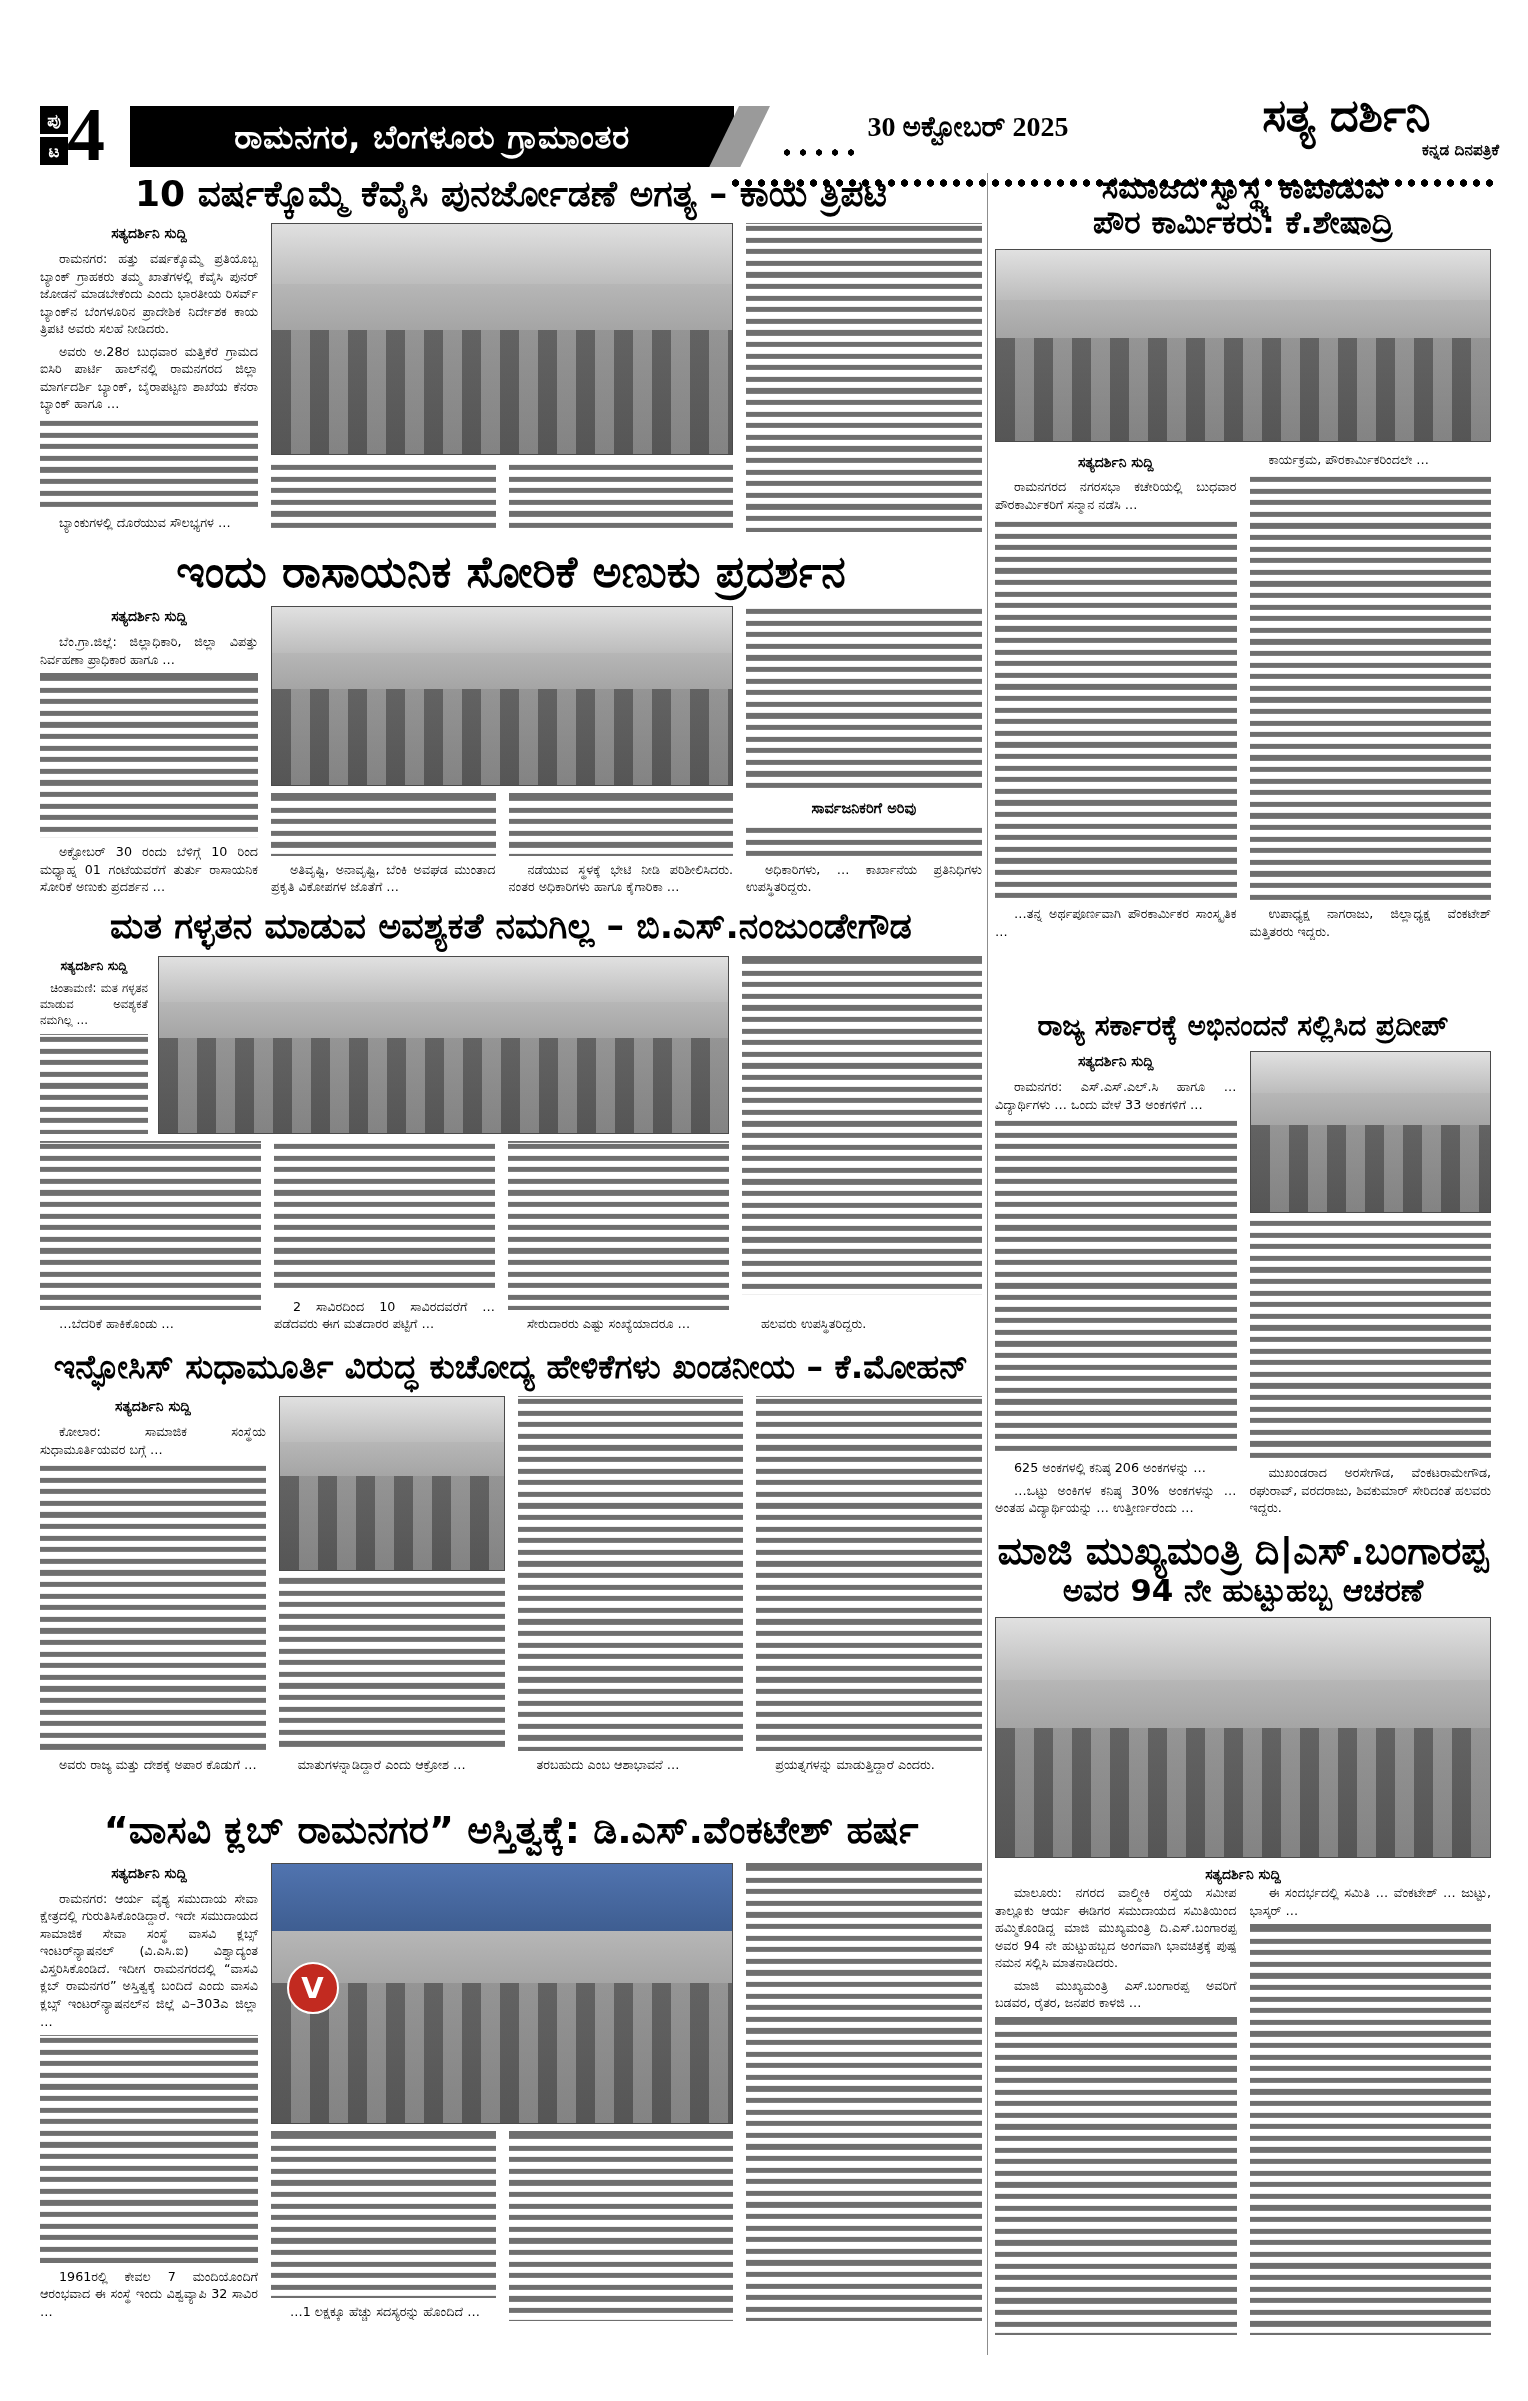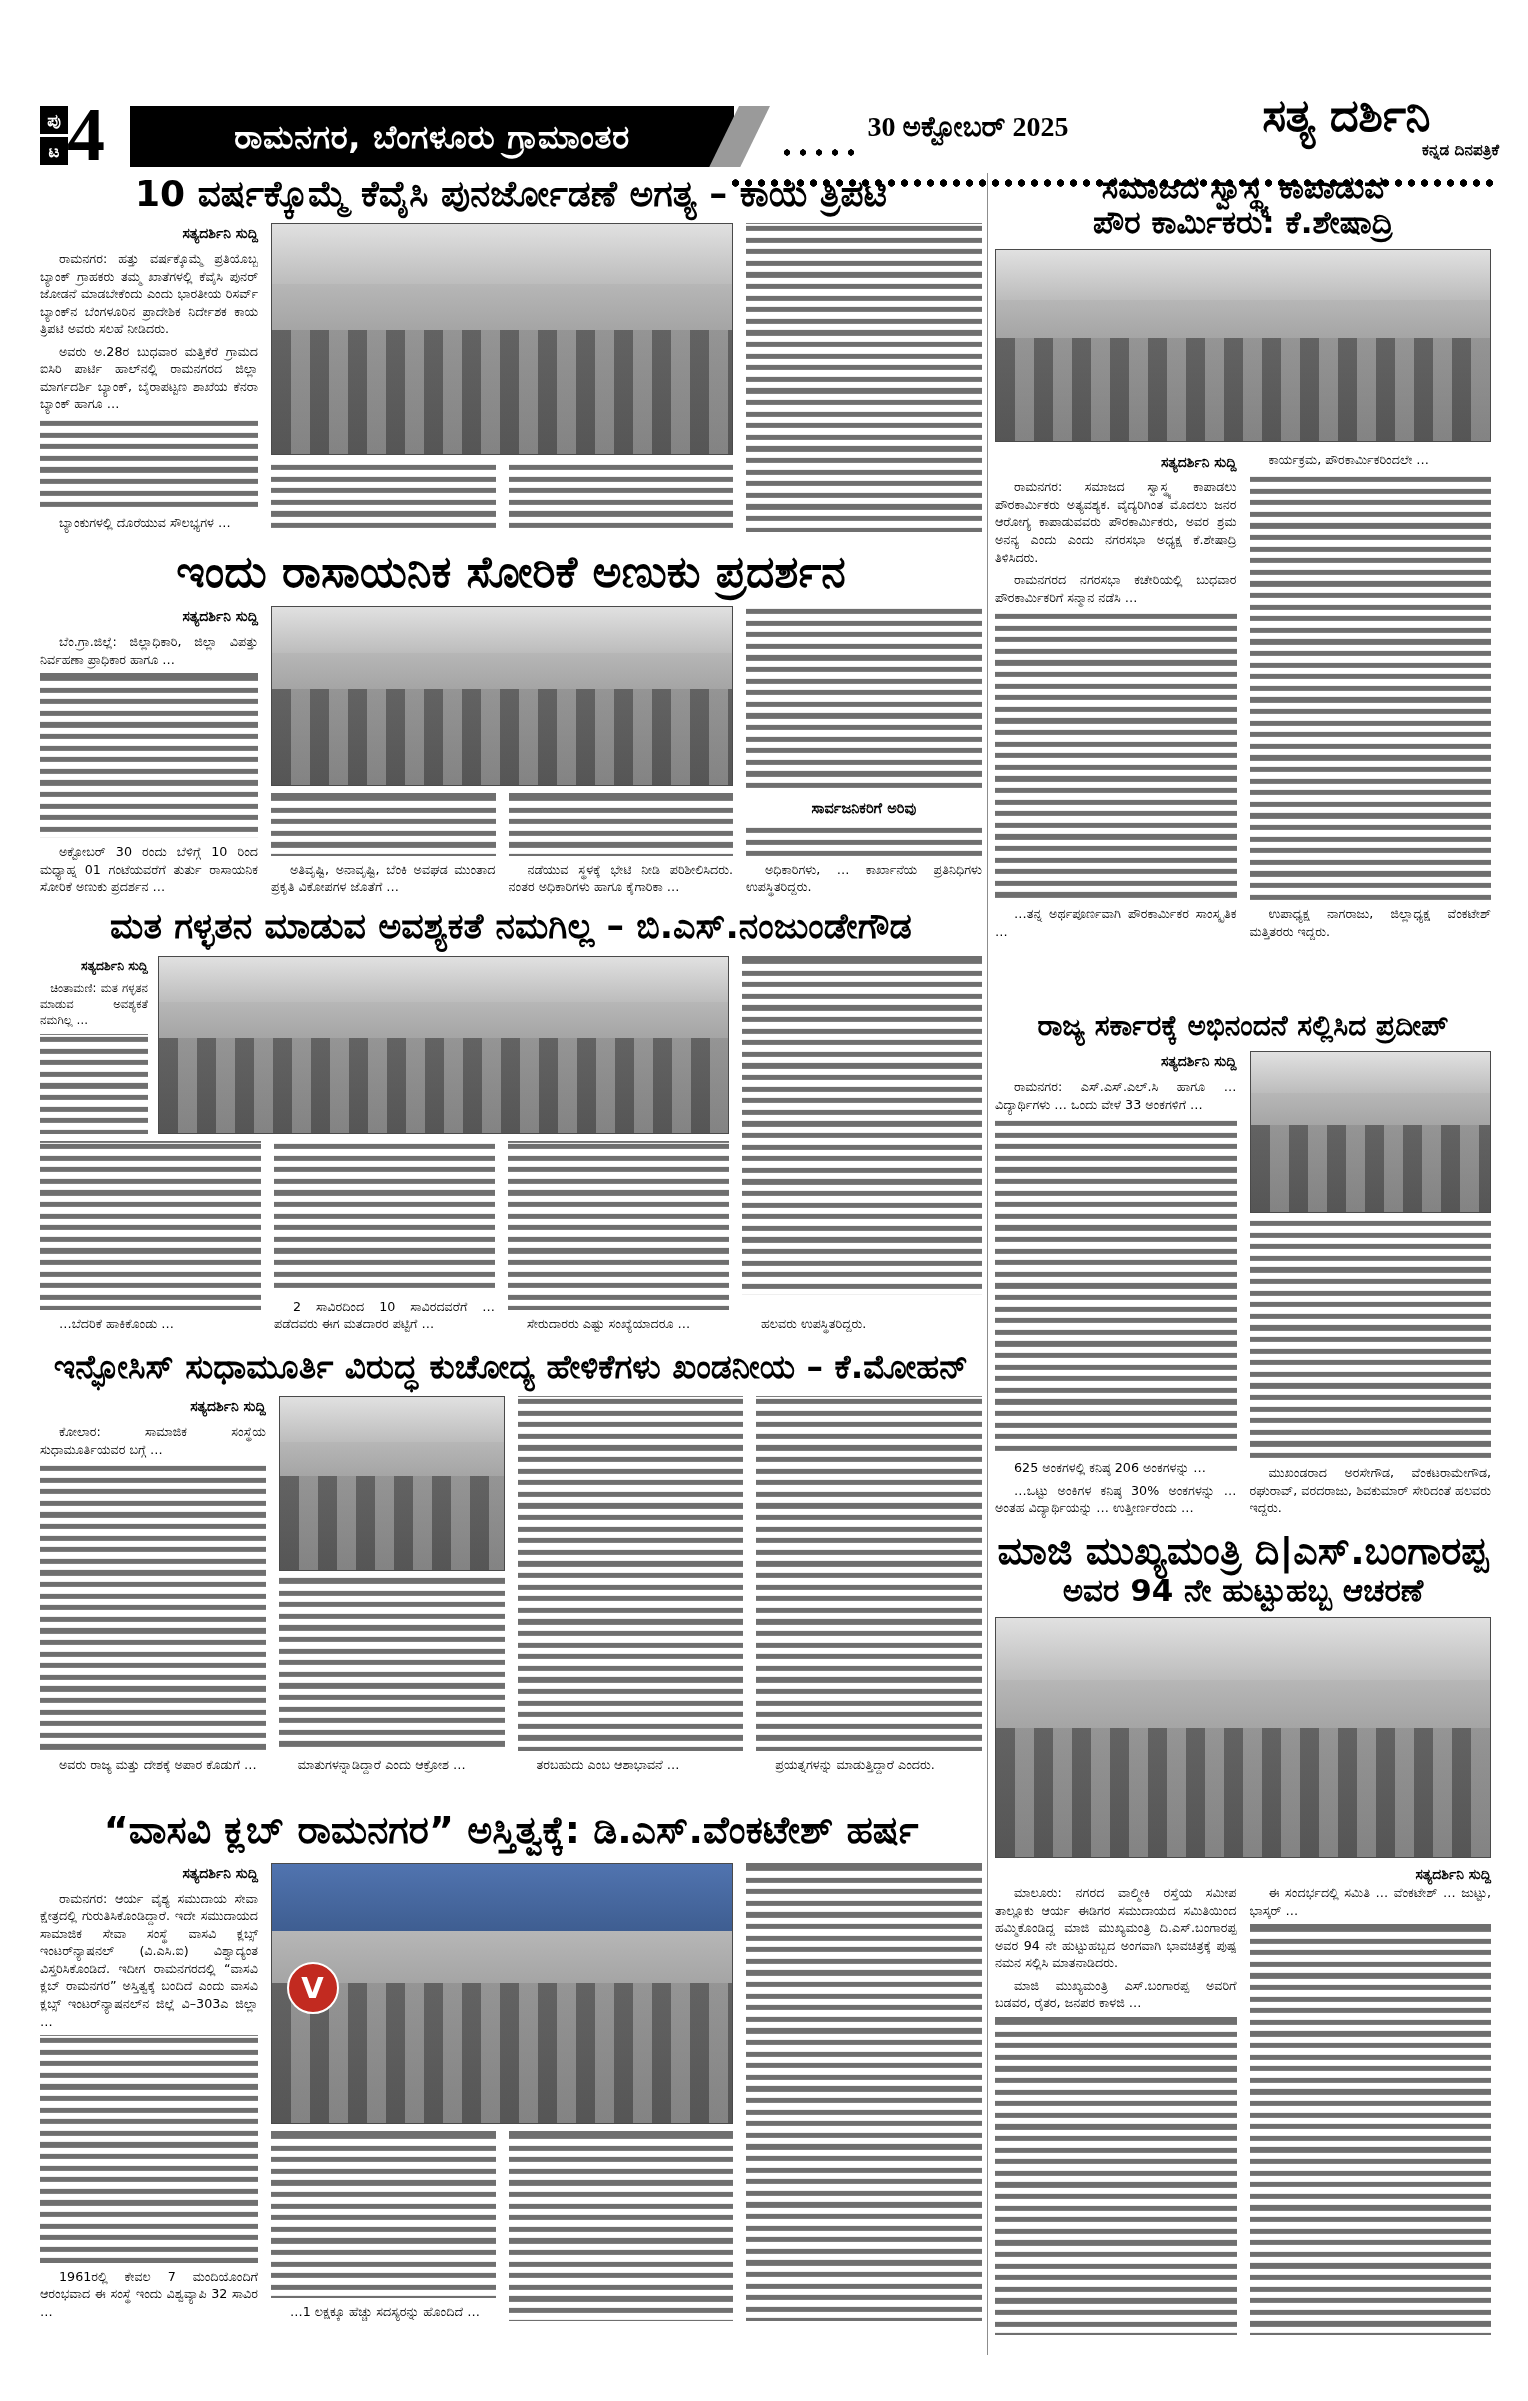--- a/index.html
+++ b/index.html
@@ -28,21 +28,21 @@
           background-image:radial-gradient(circle,#000 3.3px,transparent 3.8px);
           background-size:13px 9.5px;background-repeat:repeat-x;}
   .vrule{position:absolute;left:987px;top:173px;width:0.7px;height:2182px;background:#8d8d8d;}
   
   .article{position:absolute;}
   .hl{margin:0;text-align:center;font-weight:700;line-height:1.14;letter-spacing:0;}
   .cols{display:flex;gap:13px;}
   .col{flex:1;display:flex;flex-direction:column;gap:5.1px;font-size:12.7px;line-height:1.38;
        text-align:justify;min-width:0;}
   .para{margin:0;text-indent:19px;}
-  .byline{font-weight:700;text-align:right;font-size:14px;margin:1.5px 0 1.5px;}
+  .byline{font-weight:700;text-align:center;font-size:14px;margin:1.5px 0 1.5px;}
   .subhead{font-weight:700;text-align:center;font-size:14.6px;margin:1.5px 0;}
   .greek{background-image:repeating-linear-gradient(180deg,rgba(15,15,15,.60) 0 5.1px,transparent 5.1px 11.6px);
          background-position:0 2.9px;min-height:22px;}
   .g1{flex:1;} .g3{flex:3;}
   .photo{position:relative;border:0.7px solid #4a4a4a;overflow:hidden;flex:none;
          background:linear-gradient(180deg,#cbcbcb 0%,#b8b8b8 24%,#a3a3a3 48%,#878787 100%);}
   .photo::before{content:"";position:absolute;left:0;right:0;top:0;height:26%;
                  background:linear-gradient(180deg,#e3e3e3,#bdbdbd);opacity:.9;}
   .photo::after{content:"";position:absolute;left:0;right:0;bottom:0;height:54%;
                 background:repeating-linear-gradient(90deg,rgba(45,45,45,.55) 0 19px,rgba(125,125,125,.40) 19px 38px);}
@@ -100,21 +100,20 @@
   </div>
 </section>
 
 <section class="article" style="left:995px;top:170px;width:496px;height:800px;">
   <h1 class="hl" style="font-size:31px;">ಸಮಾಜದ ಸ್ವಾಸ್ಥ್ಯ ಕಾಪಾಡುವ</h1>
   <h1 class="hl" style="font-size:31px;margin-bottom:8.7px;">ಪೌರ ಕಾರ್ಮಿಕರು: ಕೆ.ಶೇಷಾದ್ರಿ</h1>
   <div class="photo" style="height:191px;margin-bottom:8.7px;"></div>
   <div class="cols" style="height:489px;">
     <div class="col">
       <div class="byline">ಸತ್ಯದರ್ಶಿನಿ ಸುದ್ದಿ</div>
-      <p class="para">ರಾಮನಗರ: ಸಮಾಜದ ಸ್ವಾಸ್ಥ್ಯ ಕಾಪಾಡಲು ಪೌರಕಾರ್ಮಿಕರು ಅತ್ಯವಶ್ಯಕ. ವೈದ್ಯರಿಗಿಂತ ಮೊದಲು ಜನರ ಆರೋಗ್ಯ ಕಾಪಾಡುವವರು ಪೌರಕಾರ್ಮಿಕರು, ಅವರ ಶ್ರಮ ಅನನ್ಯ ಎಂದು ಎಂದು ನಗರಸಭಾ ಅಧ್ಯಕ್ಷ ಕೆ.ಶೇಷಾದ್ರಿ ತಿಳಿಸಿದರು.</p>
       <p class="para">ರಾಮನಗರದ ನಗರಸಭಾ ಕಚೇರಿಯಲ್ಲಿ ಬುಧವಾರ ಪೌರಕಾರ್ಮಿಕರಿಗೆ ಸನ್ಮಾನ ನಡೆಸಿ …</p>
       <div class="greek g1"></div>
       <p class="para">…ತನ್ನ ಅರ್ಥಪೂರ್ಣವಾಗಿ ಪೌರಕಾರ್ಮಿಕರ ಸಾಂಸ್ಕೃತಿಕ …</p>
     </div>
     <div class="col">
       <p class="para">ಕಾರ್ಯಕ್ರಮ, ಪೌರಕಾರ್ಮಿಕರಿಂದಲೇ …</p>
       <div class="greek g1"></div>
       <p class="para">ಉಪಾಧ್ಯಕ್ಷ ನಾಗರಾಜು, ಜಿಲ್ಲಾಧ್ಯಕ್ಷ ವೆಂಕಟೇಶ್ ಮತ್ತಿತರರು ಇದ್ದರು.</p>
     </div>
   </div>

